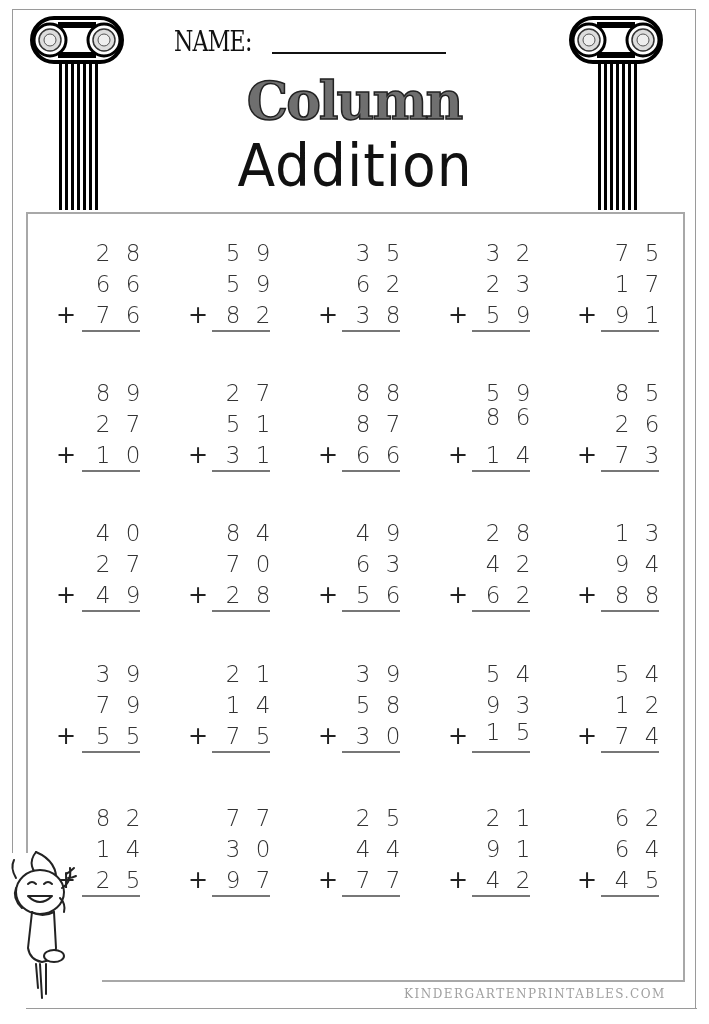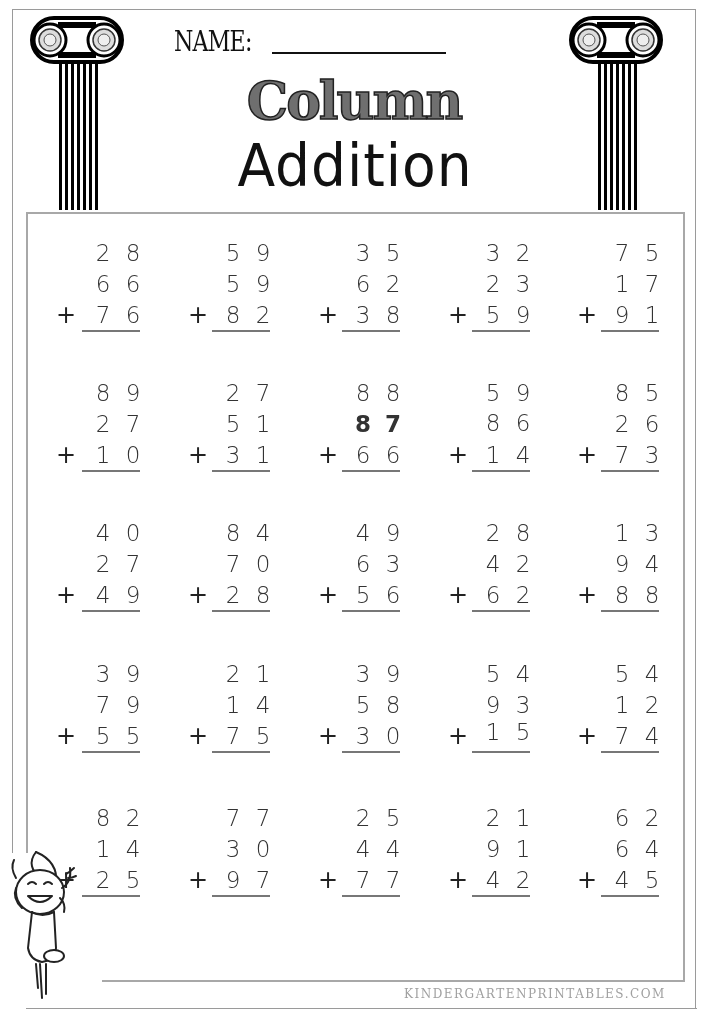--- a/index.html
+++ b/index.html
@@ -137,28 +137,28 @@
     </div>
     <div class="problem" style="left: 174px; top: 380px;">
       <div class="num-row" style="top: 0px;"><span>2</span><span>7</span></div>
       <div class="num-row" style="top: 31px;"><span>5</span><span>1</span></div>
       <div class="num-row" style="top: 62px;"><span>3</span><span>1</span></div>
       <div class="plus-sign" style="left: 14px; top: 61px;">+</div>
       <div class="answer-line" style="left: 38px; width: 58px; top: 90px;"></div>
     </div>
     <div class="problem" style="left: 304px; top: 380px;">
       <div class="num-row" style="top: 0px;"><span>8</span><span>8</span></div>
-      <div class="num-row" style="top: 31px; font-weight: bold;"><span>8</span><span>7</span></div>
+      <div class="num-row" style="top: 31px;"><span>8</span><span>7</span></div>
       <div class="num-row" style="top: 62px;"><span>6</span><span>6</span></div>
       <div class="plus-sign" style="left: 14px; top: 61px;">+</div>
       <div class="answer-line" style="left: 38px; width: 58px; top: 90px;"></div>
     </div>
     <div class="problem" style="left: 434px; top: 380px;">
       <div class="num-row" style="top: 0px;"><span>5</span><span>9</span></div>
-      <div class="num-row" style="top: 30px;"><span>8</span><span>6</span></div>
+      <div class="num-row" style="top: 24px;"><span>8</span><span>6</span></div>
       <div class="num-row" style="top: 62px;"><span>1</span><span>4</span></div>
       <div class="plus-sign" style="left: 14px; top: 61px;">+</div>
       <div class="answer-line" style="left: 38px; width: 58px; top: 90px;"></div>
     </div>
     <div class="problem" style="left: 563px; top: 380px;">
       <div class="num-row" style="top: 0px;"><span>8</span><span>5</span></div>
       <div class="num-row" style="top: 31px;"><span>2</span><span>6</span></div>
       <div class="num-row" style="top: 62px;"><span>7</span><span>3</span></div>
       <div class="plus-sign" style="left: 14px; top: 61px;">+</div>
       <div class="answer-line" style="left: 38px; width: 58px; top: 90px;"></div>

